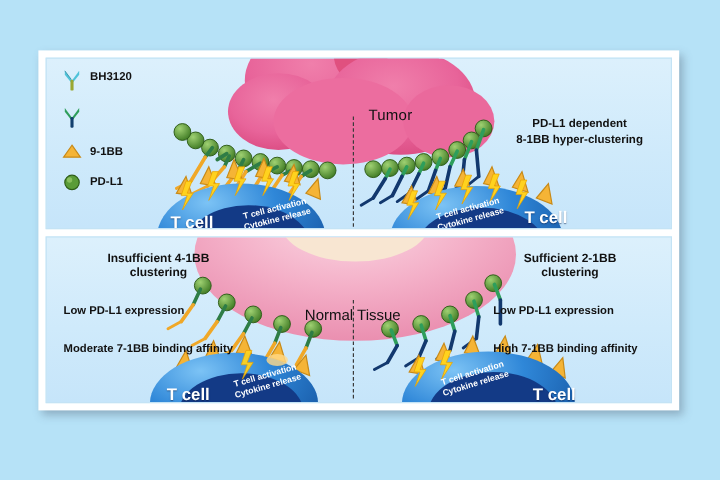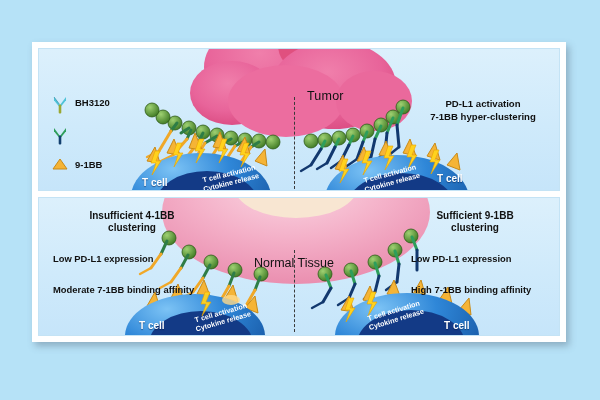--- a/index.html
+++ b/index.html
@@ -53,21 +53,20 @@
   #divider-top    { left: 255px; top: 48px; height: 92px; }
   #divider-bottom { left: 255px; top: 52px; height: 82px; }
 
   
   #legend {
     position: absolute;
     left: 10px;
     top: 8px;
     width: 140px;
     z-index: 20;
-    margin-top: 38px;
   }
   .legend-row {
     display: flex;
     align-items: flex-start;
     margin-bottom: 11px;
   }
   .legend-icon {
     width: 22px;
     flex: 0 0 22px;
     display: flex;
@@ -123,21 +122,21 @@
     z-index: 9;
   }
 
   
   .tcell {
     position: absolute;
     z-index: 6;
   }
   .tcell-name {
     position: absolute;
-    font-size: 10px;
+    font-size: 14px;
     font-weight: 700;
     color: #ffffff;
     z-index: 11;
     text-shadow: 0 1px 1px rgba(0,20,60,.5);
   }
 
   
   .caption {
     position: absolute;
     z-index: 20;
@@ -206,20 +205,29 @@
 
       <div class="legend-row">
         <span class="legend-icon">
           <svg width="18" height="14" viewBox="0 0 18 14">
             <path d="M9 2 L16 12 L2 12 Z" fill="#f5b436" stroke="#c88a18" stroke-width="1"></path>
           </svg>
         </span>
         <span class="legend-label">9-1BB</span>
       </div>
 
+      <div class="legend-row">
+        <span class="legend-icon">
+          <svg width="16" height="16" viewBox="0 0 16 16">
+            <circle cx="8" cy="8" r="6" fill="#5a9c38" stroke="#2f5e18" stroke-width="1"></circle>
+            <circle cx="6" cy="6" r="2.2" fill="#9ccf6d" opacity=".7"></circle>
+          </svg>
+        </span>
+        <span class="legend-label">PD-L1</span>
+      </div>
     </div>
 
     <div id="tumor-blob">
       <svg width="235" height="128" viewBox="0 0 235 128">
         <defs>
           <radialGradient id="tumGrad" cx="45%" cy="35%" r="72%">
             <stop offset="0%" stop-color="#f07fab"></stop>
             <stop offset="60%" stop-color="#e8649a"></stop>
             <stop offset="100%" stop-color="#d9497f"></stop>
           </radialGradient>
@@ -389,22 +397,22 @@
         </g>
       </svg>
       <div style="position:absolute;left:24px;top:28px;width:92px;transform:rotate(-15deg);color:#fff;font-size:7.2px;font-weight:700;line-height:9px;text-align:center;">
         <div>T cell activation</div>
         <div>Cytokine release</div>
       </div>
     </div>
     <div class="tcell-name" style="left:398px; top:124px;">T cell</div>
 
     <div class="caption" id="caption-topright">
-      <div>PD-L1 activation</div>
-      <div>7-1BB hyper-clustering</div>
+      <div>PD-L1 dependent</div>
+      <div>8-1BB hyper-clustering</div>
     </div>
   </div>
 
   <div class="panel" id="panel-normal">
     <div class="panel-bg-grad"></div>
 
     <div id="normal-blob">
       <svg width="275" height="130" viewBox="0 0 275 130">
         <defs>
           <radialGradient id="normGrad" cx="48%" cy="30%" r="70%">
@@ -487,21 +495,21 @@
     <div class="caption" id="caption-botleft">
       <div class="cap-title">Insufficient 4-1BB</div>
       <div class="cap-title">clustering</div>
       <div class="cap-lines">
         <div class="cap-line">Low PD-L1 expression</div>
         <div class="cap-line">Moderate 7-1BB binding affinity</div>
       </div>
     </div>
 
     <div class="caption" id="caption-botright">
-      <div class="cap-title">Sufficient 9-1BB</div>
+      <div class="cap-title">Sufficient 2-1BB</div>
       <div class="cap-title">clustering</div>
       <div class="cap-lines">
         <div class="cap-line">Low PD-L1 expression</div>
         <div class="cap-line">High 7-1BB binding affinity</div>
       </div>
     </div>
 
     <div class="tcell" style="left:82px; top:84px;">
       <svg width="150" height="56" viewBox="0 0 150 56">
         <g>

